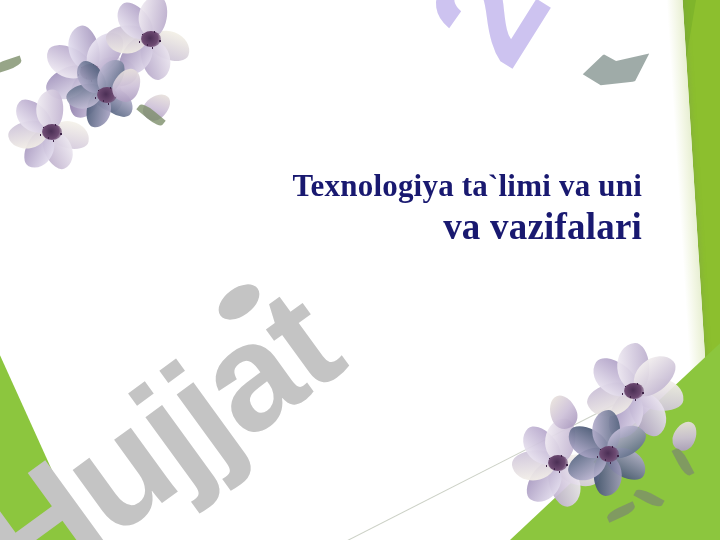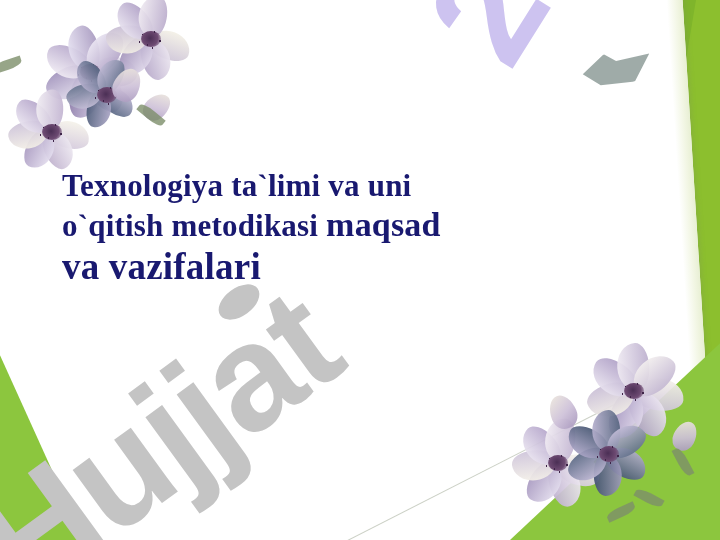--- a/index.html
+++ b/index.html
@@ -218,21 +218,21 @@
     background: linear-gradient(150deg, #efeadd 0%, #cdc0d8 55%, #a594bb 100%);
     opacity: .92;
   }
 
   
   .title-block {
     position: absolute;
     left: 62px;
     top: 168px;
     width: 580px;
-    text-align: left;
+    text-align: right;
     color: #191970;
   }
   .title-line {
     font-weight: 700;
     line-height: 1.18;
     letter-spacing: .2px;
     text-shadow: 0 1px 0 rgba(255,255,255,.5);
   }
   .tl-1 { font-size: 31px; }
   .tl-2 { font-size: 31px; }
@@ -348,17 +348,16 @@
 
     <div class="bud" style="left:62px;  top:70px;  transform:rotate(-22deg);"></div>
     <div class="bud" style="left:186px; top:96px;  width:22px;height:30px; transform:rotate(26deg);"></div>
     <div class="leaf" style="left:146px; top:168px; transform:rotate(28deg);"></div>
     <div class="leaf" style="left:118px; top:182px; transform:rotate(-24deg);"></div>
     <div class="leaf" style="left:180px; top:132px; transform:rotate(62deg);"></div>
   </div>
 
   <div class="title-block">
     <div class="title-line tl-1">Texnologiya ta`limi va uni</div>
-    <div class="title-line tl-2"><span>o`qitish metodikasi </span><span class="big">maqsad</span></div>
     <div class="title-line tl-3">va vazifalari</div>
   </div>
 
 </div>
 
 </body></html>

